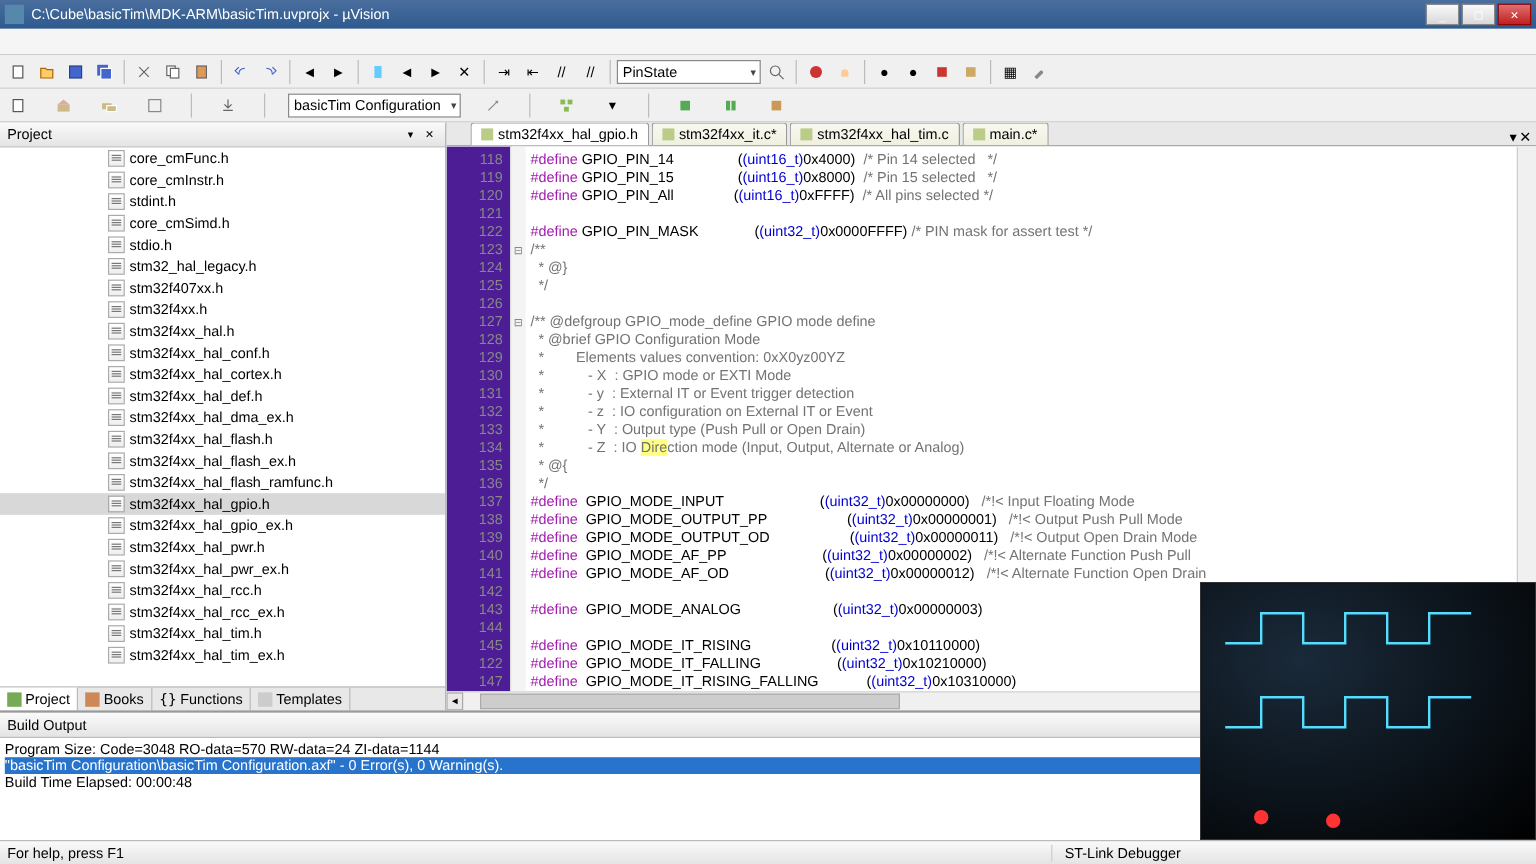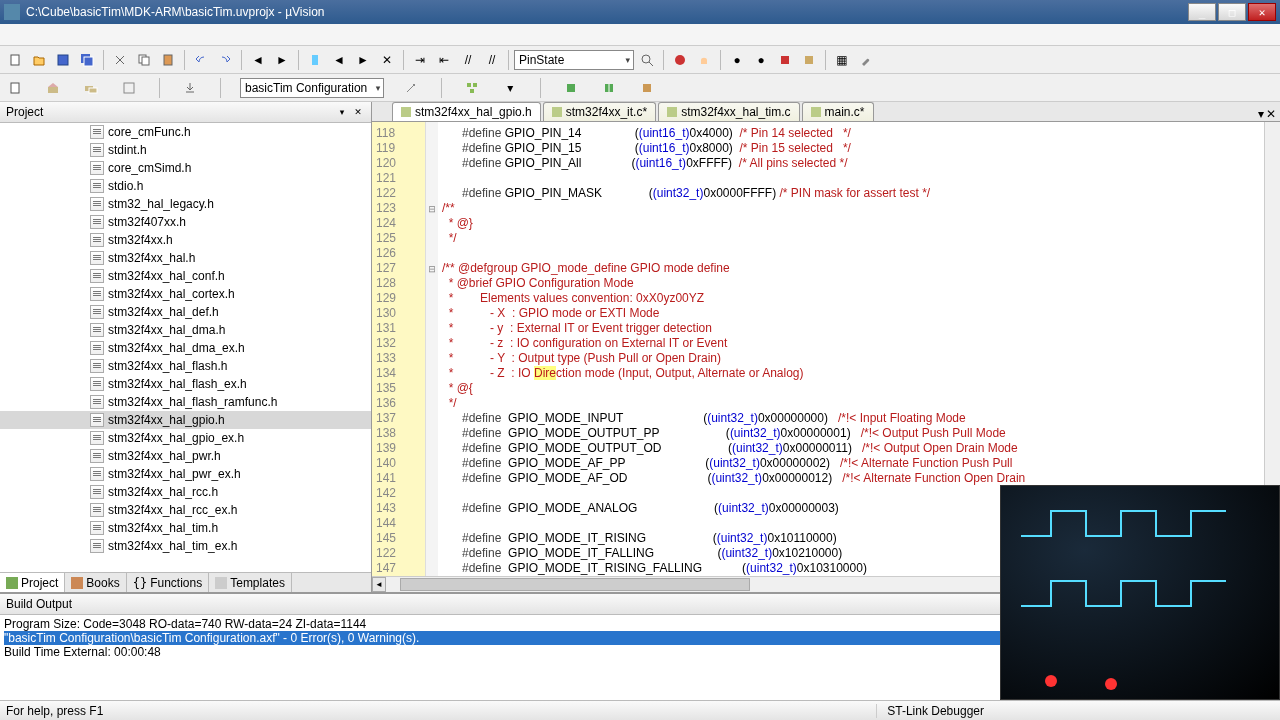--- a/index.html
+++ b/index.html
@@ -32,28 +32,28 @@
 .btab { padding: 2px 6px; border-right: 1px solid #bbb; display: flex; align-items: center; gap: 3px; font-size: 11px; }
 .btab.active { background: white; }
 .btab-icon { width: 12px; height: 12px; background: #7a5; }
 .editor-area { flex: 1; display: flex; flex-direction: column; overflow: hidden; }
 .editor-tabs { display: flex; background: #e8e8e8; height: 20px; border-bottom: 1px solid #999; align-items: flex-end; padding-left: 20px; }
 .etab { background: linear-gradient(#f8f8f0,#f0f0e0); border: 1px solid #999; border-bottom: none; padding: 2px 8px; margin-right: 2px; border-radius: 3px 3px 0 0; display: flex; align-items: center; gap: 4px; font-size: 11px; height: 19px; }
 .etab.active { background: white; }
 .etab-icon { width: 10px; height: 10px; background: #bc8; }
 .etab-ctrl { margin-left: auto; display: flex; gap: 2px; padding-right: 4px; }
 .editor { flex: 1; display: flex; background: white; font-family: Consolas, monospace; font-size: 12px; overflow: hidden; position: relative; }
-.gutter { background: #fef9c3; color: #888; text-align: left; padding: 4px 6px 4px 4px; width: 54px; border-right: 1px solid #ddd; }
+.gutter { background: #4c1d95; color: #888; text-align: right; padding: 4px 6px 4px 4px; width: 54px; border-right: 1px solid #ddd; }
 .gutter-line { height: 15px; line-height: 15px; }
 .fold { width: 12px; background: #f4f4f4; padding-top: 4px; }
 .fold-line { height: 15px; display: flex; align-items: center; justify-content: center; font-size: 9px; color: #888; }
 .code { flex: 1; padding: 4px 0 4px 4px; overflow: hidden; white-space: pre; }
 .code-line { height: 15px; line-height: 15px; }
-.kw { color: #404040; margin-left: 20px; }
-.cm { color: #b91c1c; }
+.kw { color: #a21caf; }
+.cm { color: #737373; }
 .ty { color: #0000d0; }
 .hl { background: #ffff80; }
 .hscroll { height: 16px; background: #f0f0f0; border-top: 1px solid #ccc; display: flex; }
 .hscroll-track { flex: 1; position: relative; }
 .hscroll-thumb { position: absolute; left: 14px; width: 350px; top: 1px; bottom: 1px; background: #cdcdcd; border: 1px solid #aaa; }
 .hscroll-btn { width: 14px; background: #e8e8e8; border: 1px solid #aaa; display: flex; align-items: center; justify-content: center; font-size: 8px; }
 .vscroll { width: 16px; background: #f0f0f0; border-left: 1px solid #ccc; }
 .output-panel { height: 108px; border-top: 2px solid #999; display: flex; flex-direction: column; }
 .output-body { flex: 1; background: white; padding: 2px 4px; font-family: Consolas, monospace; font-size: 11px; overflow: auto; }
 .output-line { height: 14px; line-height: 14px; }
@@ -277,20 +277,24 @@
       <span class="panel-btn">▾</span>
       <span class="panel-btn">✕</span>
     </div>
     <div class="tree" id="tree">
           <div class="tree-item">
             <span class="file-icon"></span>
             <span>core_cmFunc.h</span>
           </div>
           <div class="tree-item">
             <span class="file-icon"></span>
+            <span>core_cmInstr.h</span>
+          </div>
+          <div class="tree-item">
+            <span class="file-icon"></span>
             <span>stdint.h</span>
           </div>
           <div class="tree-item">
             <span class="file-icon"></span>
             <span>core_cmSimd.h</span>
           </div>
           <div class="tree-item">
             <span class="file-icon"></span>
             <span>stdio.h</span>
           </div>
@@ -314,24 +318,20 @@
             <span class="file-icon"></span>
             <span>stm32f4xx_hal_conf.h</span>
           </div>
           <div class="tree-item">
             <span class="file-icon"></span>
             <span>stm32f4xx_hal_cortex.h</span>
           </div>
           <div class="tree-item">
             <span class="file-icon"></span>
             <span>stm32f4xx_hal_def.h</span>
-          </div>
-          <div class="tree-item">
-            <span class="file-icon"></span>
-            <span>stm32f4xx_hal_dma.h</span>
           </div>
           <div class="tree-item">
             <span class="file-icon"></span>
             <span>stm32f4xx_hal_dma_ex.h</span>
           </div>
           <div class="tree-item">
             <span class="file-icon"></span>
             <span>stm32f4xx_hal_flash.h</span>
           </div>
           <div class="tree-item">
@@ -494,23 +494,23 @@
       <div class="hscroll-btn">►</div>
     </div>
   </div>
 </div>
 
 <div class="output-panel">
   <div class="panel-title">
         <span>Build Output</span>
       </div>
   <div class="output-body" id="output">
-        <div class="output-line">Program Size: Code=3048 RO-data=740 RW-data=24 ZI-data=1144</div>
+        <div class="output-line">Program Size: Code=3048 RO-data=570 RW-data=24 ZI-data=1144</div>
         <div class="output-line output-sel">"basicTim Configuration\basicTim Configuration.axf" - 0 Error(s), 0 Warning(s).</div>
-        <div class="output-line">Build Time External:  00:00:48</div>
+        <div class="output-line">Build Time Elapsed:  00:00:48</div>
       </div>
 </div>
 
 <div class="hw-overlay">
   <div class="scope">
     <svg width="100%" height="100%">
       <path d="M20 50 h30 v-25 h35 v25 h35 v-25 h35 v25 h35 v-25 h35" stroke="#5df" fill="none" stroke-width="2"></path>
       <path d="M20 120 h30 v-25 h35 v25 h35 v-25 h35 v25 h35 v-25 h35" stroke="#5df" fill="none" stroke-width="2"></path>
       <circle cx="50" cy="195" r="6" fill="#f33"></circle>
       <circle cx="110" cy="198" r="6" fill="#f33"></circle>

